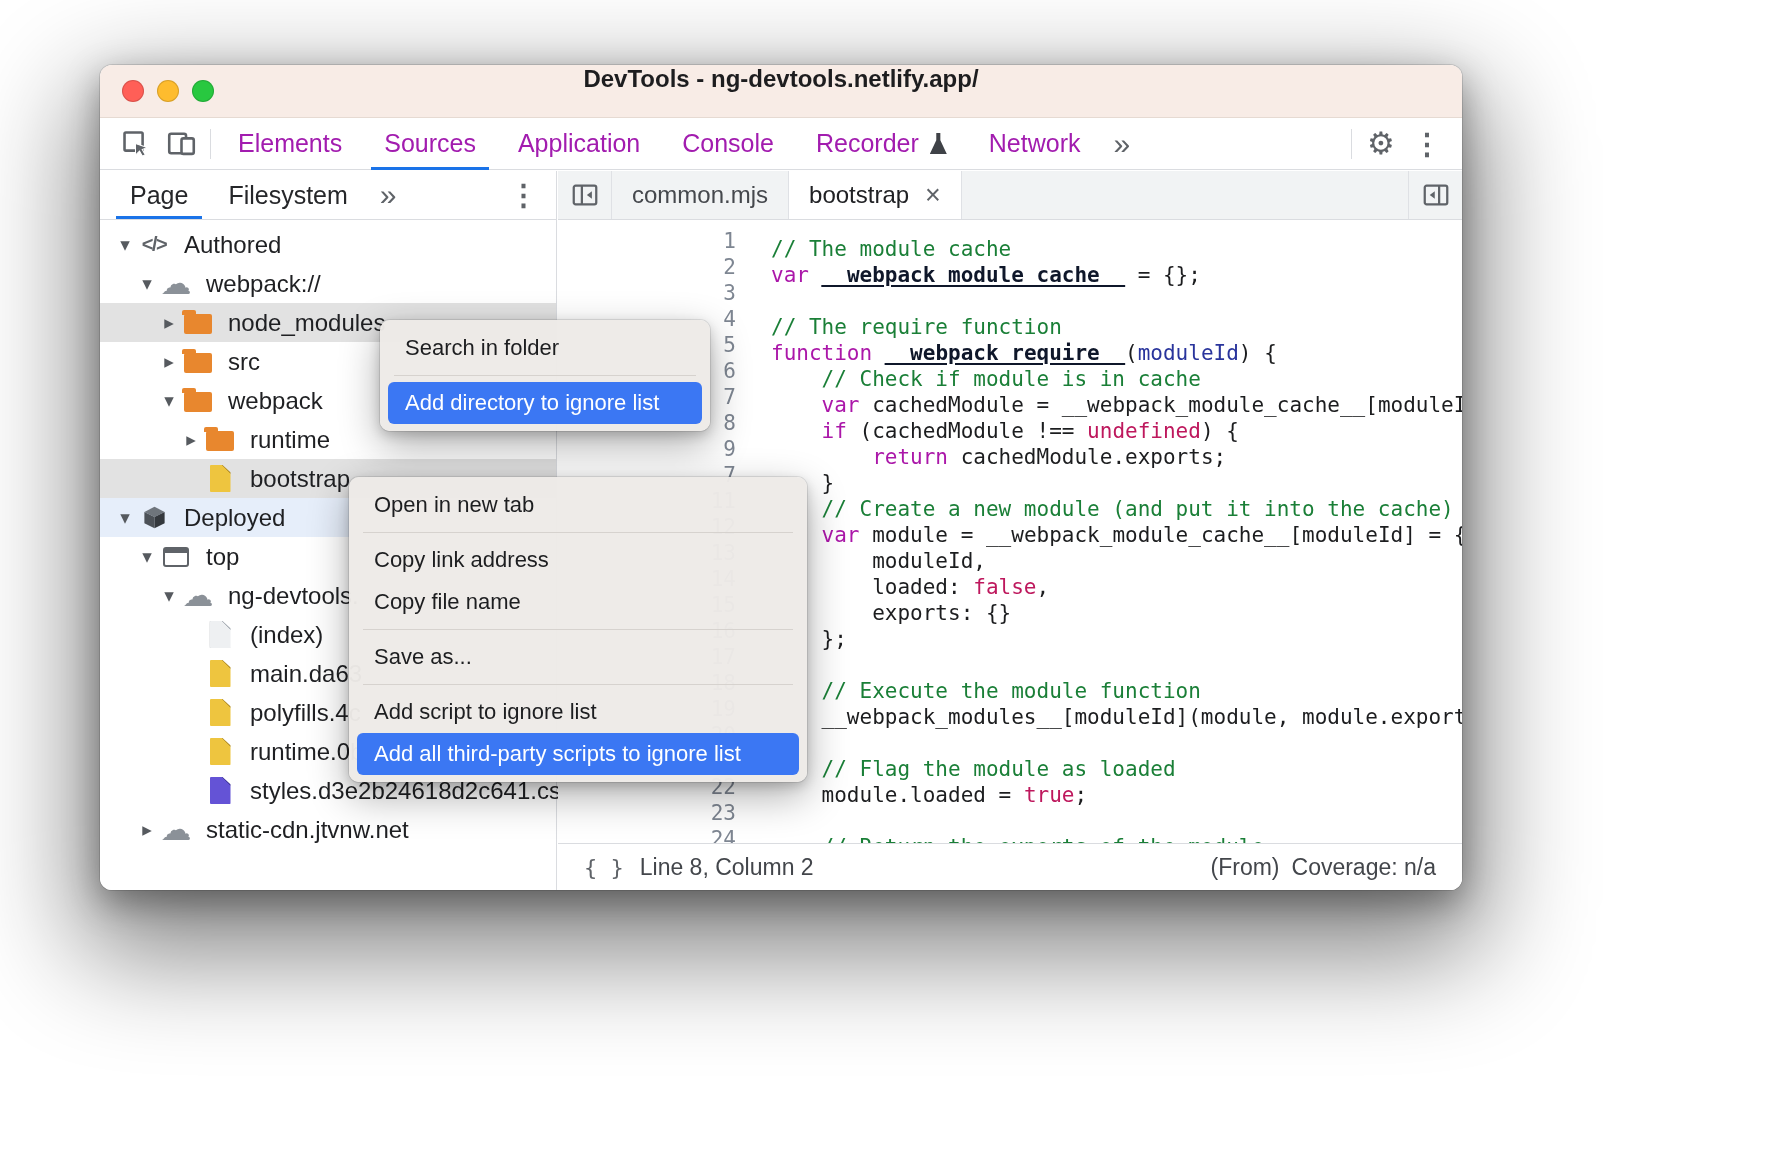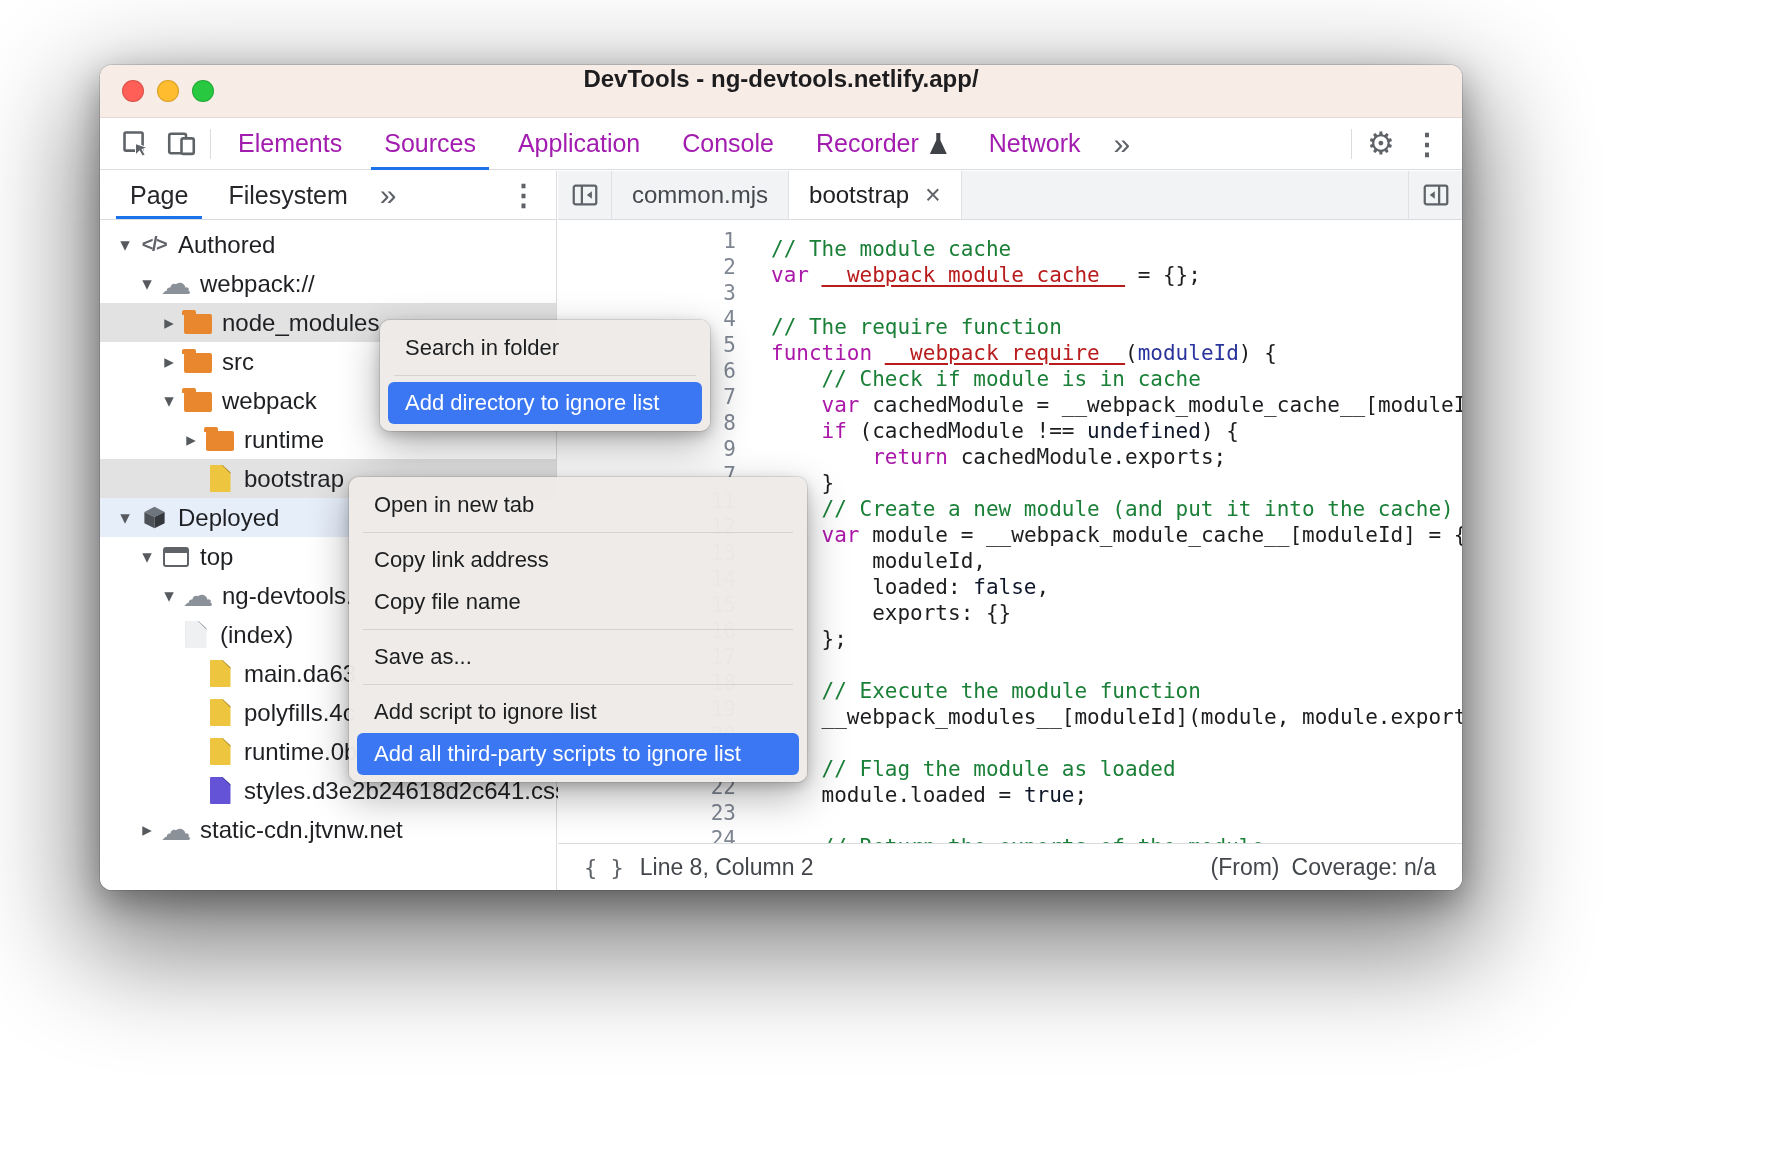--- a/index.html
+++ b/index.html
@@ -36,21 +36,21 @@
   .stab{padding:0 20px;display:flex;align-items:center;font-size:25px;color:#26272a;position:relative;}
   .stab.active::after{content:"";position:absolute;left:6px;right:6px;bottom:0;height:3px;background:#1a73e8;}
   .side-tabs .more{display:flex;align-items:center;}
   .side-tabs .kebab{display:flex;align-items:center;margin-right:18px;}
   .tree{padding-top:5px;font-size:24px;}
   .trow{height:39px;display:flex;align-items:center;white-space:nowrap;}
   .trow.sel-gray{background:#e2e2e2;}
   .trow.sel-blue{background:#e6eefa;}
   .expander{width:26px;flex:none;text-align:center;font-size:19px;color:#565a5f;}
   .ic{width:32px;flex:none;display:flex;align-items:center;justify-content:center;}
-  .tlabel{margin-left:8px;color:#1f2023;}
+  .tlabel{margin-left:14px;color:#1f2023;}
   .ic-code{font-weight:bold;font-size:20px;letter-spacing:-1.5px;color:#5f6368;}
   .ic-cloud{font-size:31px;color:#8b9198;line-height:1;}
   .ic-folder{position:relative;width:28px;height:20px;background:#e8872e;border-radius:2px;margin-top:3px;display:block;flex:none;}
   .ic-folder::before{content:"";position:absolute;top:-4px;left:0;width:12px;height:5px;background:#e8872e;border-radius:2px 2px 0 0;}
   span.ic-folder{width:32px;background:none;}
   span.ic-folder{display:flex;}
   .ic-folder i{display:block;position:relative;width:28px;height:20px;background:#e8872e;border-radius:2px;}
   .ic-folder i::before{content:"";position:absolute;top:-4px;left:0;width:12px;height:5px;background:#e8872e;border-radius:2px 2px 0 0;}
   .ic-file i{display:block;width:21px;height:27px;border-radius:1px;
     clip-path:polygon(0 0,62% 0,100% 27%,100% 100%,0 100%);}
@@ -68,22 +68,22 @@
   .etabs-list{display:flex;align-items:stretch;}
   .etab{display:flex;align-items:center;padding:0 20px;font-size:24px;color:#45484d;border-right:1px solid #dfe1e5;white-space:nowrap;}
   .etab.active{background:#fff;color:#202124;}
   .tclose{margin-left:16px;font-size:27px;color:#5f6368;line-height:1;}
   .codewrap{flex:1;display:flex;overflow:hidden;}
   .gutter{width:178px;flex:none;text-align:right;padding-top:8px;
     font-family:"DejaVu Sans Mono",monospace;font-size:21px;line-height:26px;color:#7e8692;}
   .codecol{flex:1;overflow:hidden;padding:16px 0 0 35px;white-space:pre;
     font-family:"DejaVu Sans Mono",monospace;font-size:21px;line-height:26px;color:#1c1d1f;}
   .cl{height:26px;}
-  .cm{color:#1a7f37;} .kw{color:#ab17a9;} .atom{color:#0f172a;}
-  .def{color:#b91c1c;text-decoration:underline;text-underline-offset:3px;}
+  .cm{color:#1a7f37;} .kw{color:#ab17a9;} .atom{color:#be185d;}
+  .def{color:#0f172a;text-decoration:underline;text-underline-offset:3px;font-weight:bold;}
   .arg{color:#29349c;}
 
   
   .status{height:47px;border-top:1px solid #dadce0;display:flex;align-items:center;padding:0 26px;
     font-size:23px;color:#43464b;flex:none;background:#fff;}
   .brace{font-family:"DejaVu Sans Mono",monospace;font-size:22px;color:#5f6368;margin-right:16px;}
   .status .right{margin-left:auto;display:flex;align-items:center;justify-content:flex-end;}
   .link{text-decoration:underline;}
   .cov{margin-left:12px;}
 
@@ -229,21 +229,21 @@
           <span class="ic ic-frame">
             <i></i>
           </span>
           <span class="tlabel">top</span>
         </div>
         <div class="trow" style="padding-left: 56px;">
           <span class="expander">▾</span>
           <span class="ic ic-cloud">☁</span>
           <span class="tlabel">ng-devtools.</span>
         </div>
-        <div class="trow" style="padding-left: 54px;">
+        <div class="trow" style="padding-left: 78px;">
           <span class="expander"></span>
           <span class="ic ic-file gray">
             <i></i>
           </span>
           <span class="tlabel">(index)</span>
         </div>
         <div class="trow" style="padding-left: 78px;">
           <span class="expander"></span>
           <span class="ic ic-file yellow">
             <i></i>

